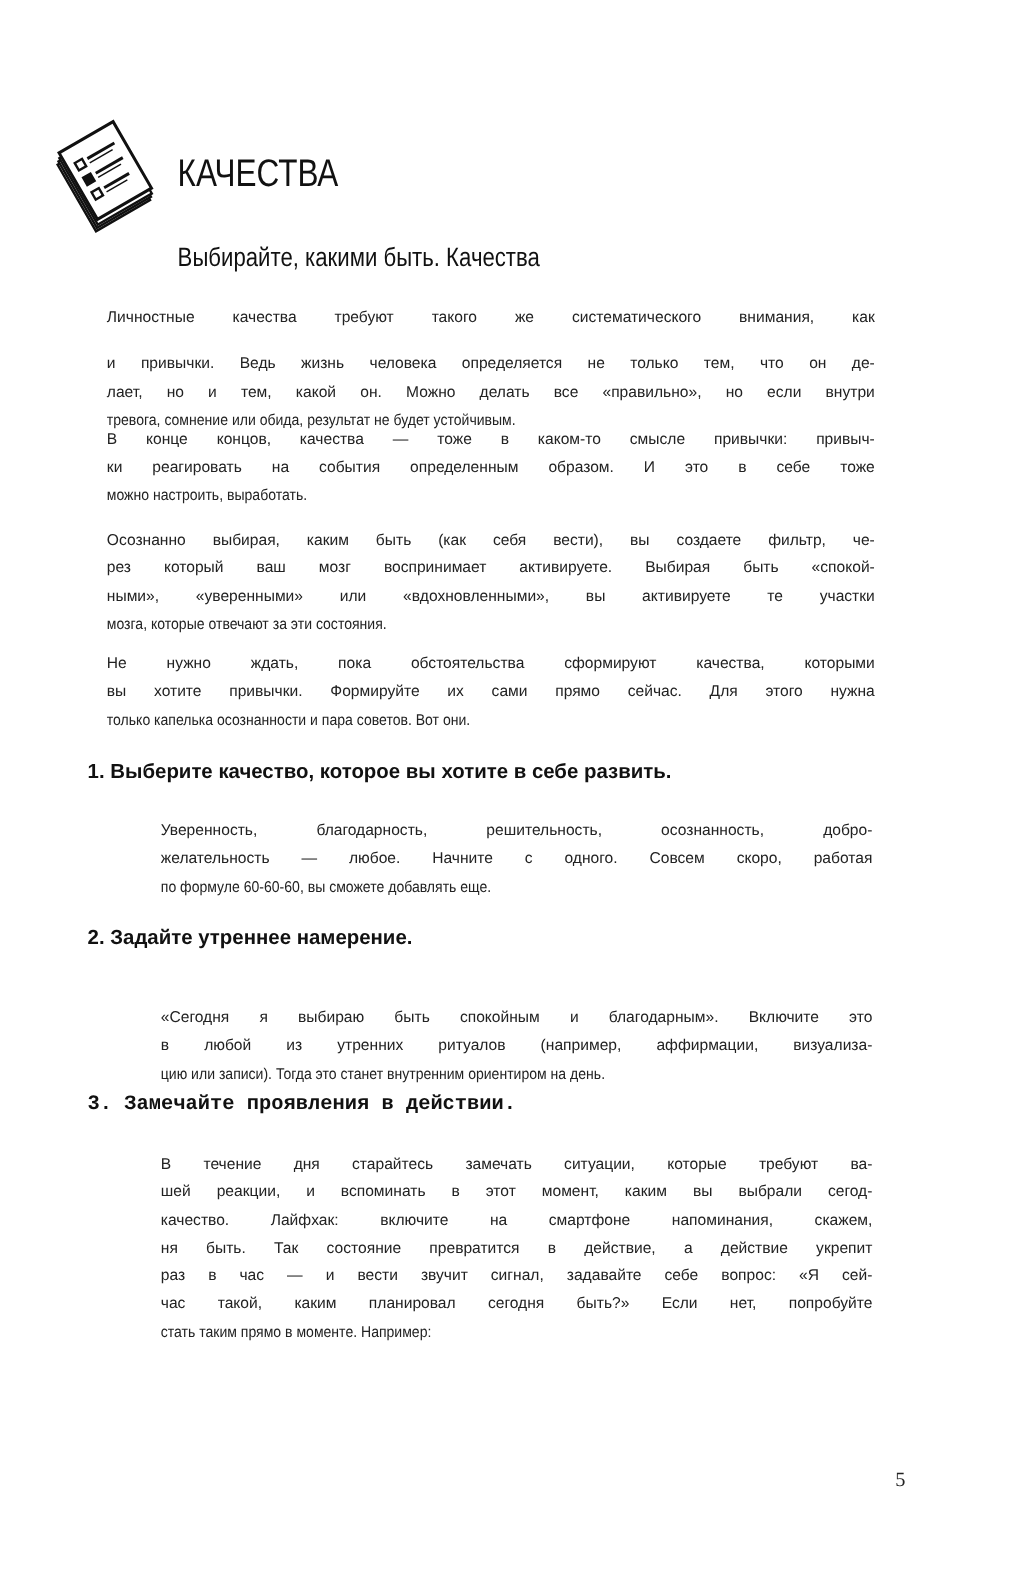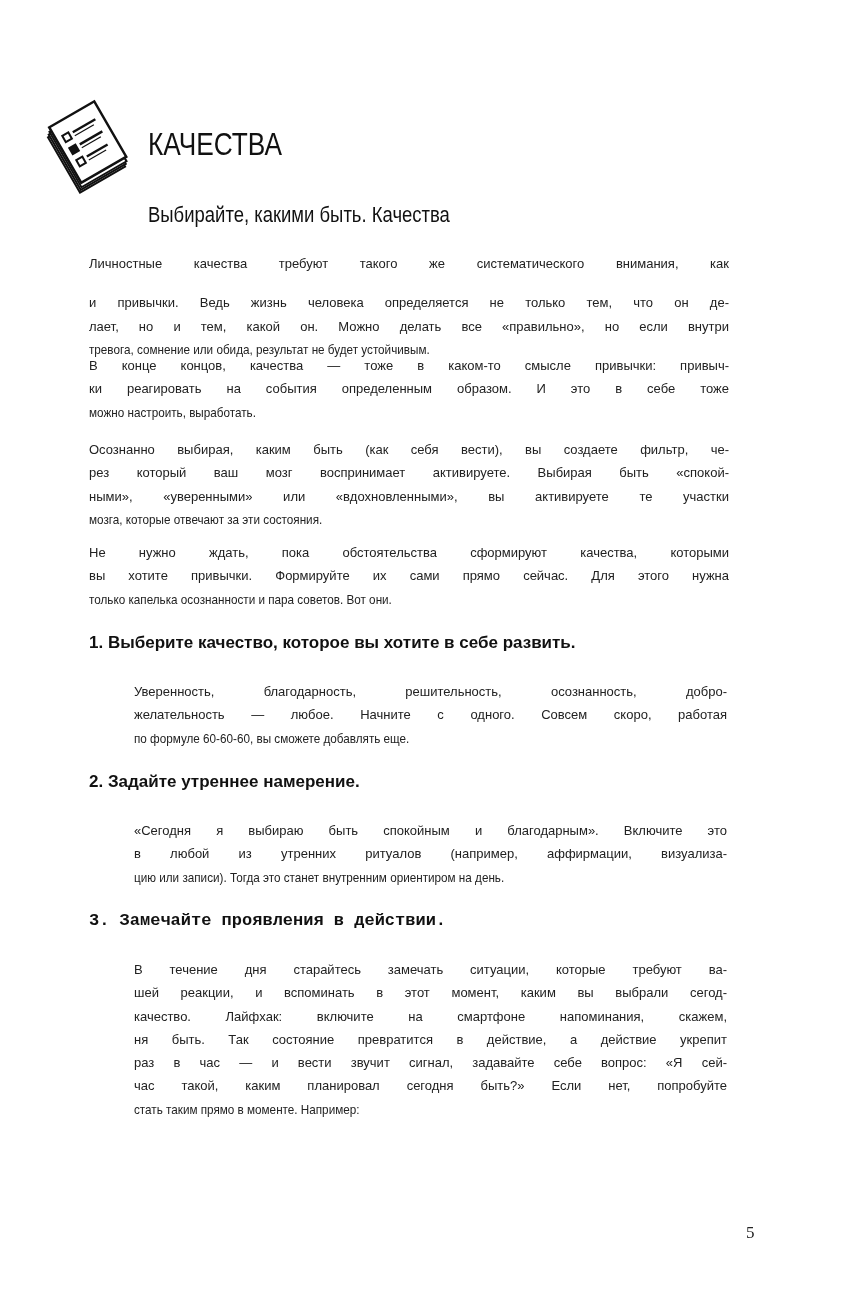--- a/index.html
+++ b/index.html
@@ -71,21 +71,21 @@
     }
     .body-text .ln.last {
       text-align-last: left;
     }
     .indent {
       left: 134px;
       width: 593px;
     }
     .step-heading {
       position: absolute;
-      left: 89px;
+      left: 73px;
       font-size: 17px;
       font-weight: bold;
       color: #111;
       margin: 0;
       white-space: nowrap;
     }
     .page-number {
       position: absolute;
       left: 746px;
       top: 1223px;
@@ -154,21 +154,21 @@
 
   <div class="step-heading" style="top:633px;">1. Выберите качество, которое вы хотите в себе развить.</div>
   <p class="body-text indent" style="top:680px;">
     <span class="ln" style="display: block; text-align: justify; text-align-last: justify;">Уверенность, благодарность, решительность, осознанность, добро-</span>
     <span class="ln" style="display: block; text-align: justify; text-align-last: justify;">желательность — любое. Начните с одного. Совсем скоро, работая</span>
     <span class="ln last" style="display: block; text-align: left; text-align-last: left; transform: scaleX(0.9); width: 400px;">по формуле 60-60-60, вы сможете добавлять еще.</span>
   </p>
 
   <div class="step-heading" style="top:772px;">2. Задайте утреннее намерение.</div>
   <p class="body-text indent" style="top:819px;">
-    <span class="ln" style="display: block; text-align: justify; text-align-last: justify;">«Сегодня я выбираю быть спокойным и благодарным». Включите это</span>
+    <span class="ln" style="display: block; text-align: justify; text-align-last: justify; margin-top: 17px;">«Сегодня я выбираю быть спокойным и благодарным». Включите это</span>
     <span class="ln" style="display: block; text-align: justify; text-align-last: justify;">в любой из утренних ритуалов (например, аффирмации, визуализа-</span>
     <span class="ln last" style="display: block; text-align: left; text-align-last: left; transform: scaleX(0.9); width: 538px;">цию или записи). Тогда это станет внутренним ориентиром на день.</span>
   </p>
 
   <div class="step-heading" style="top:911px;font-family:Liberation Mono, monospace;">3. Замечайте проявления в действии.</div>
   <p class="body-text indent" style="top:958px;">
     <span class="ln" style="display: block; text-align: justify; text-align-last: justify;">В течение дня старайтесь замечать ситуации, которые требуют ва-</span>
     <span class="ln" style="display: block; text-align: justify; text-align-last: justify;">шей реакции, и вспоминать в этот момент, каким вы выбрали сегод-</span>
     <span class="ln" style="display: block; text-align: justify; text-align-last: justify;">качество. Лайфхак: включите на смартфоне напоминания, скажем,</span>
     <span class="ln" style="display: block; text-align: justify; text-align-last: justify;">ня быть. Так состояние превратится в действие, а действие укрепит</span>

